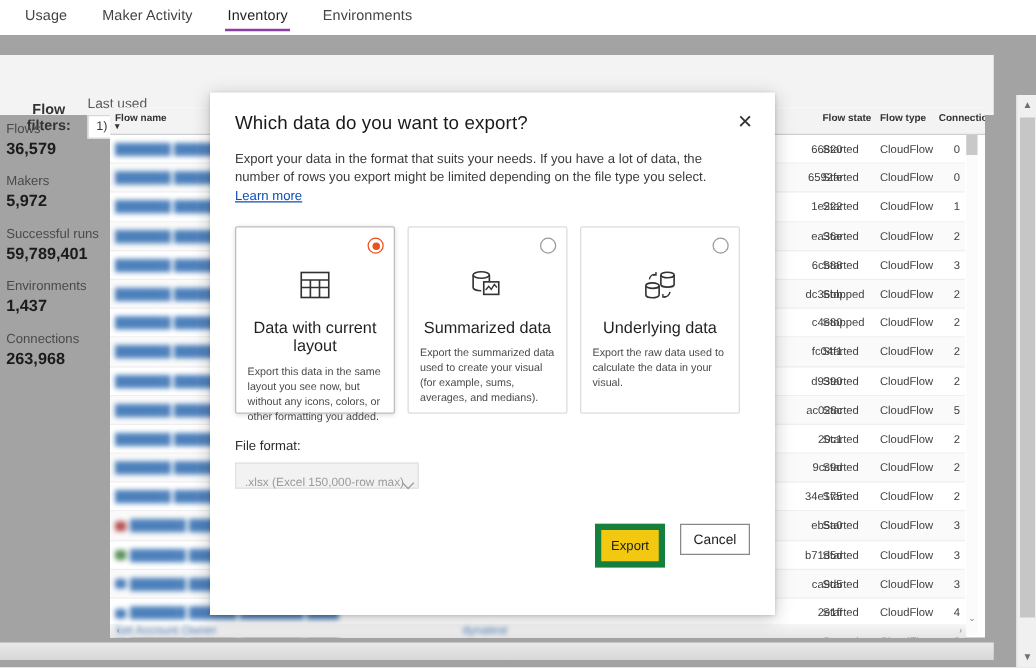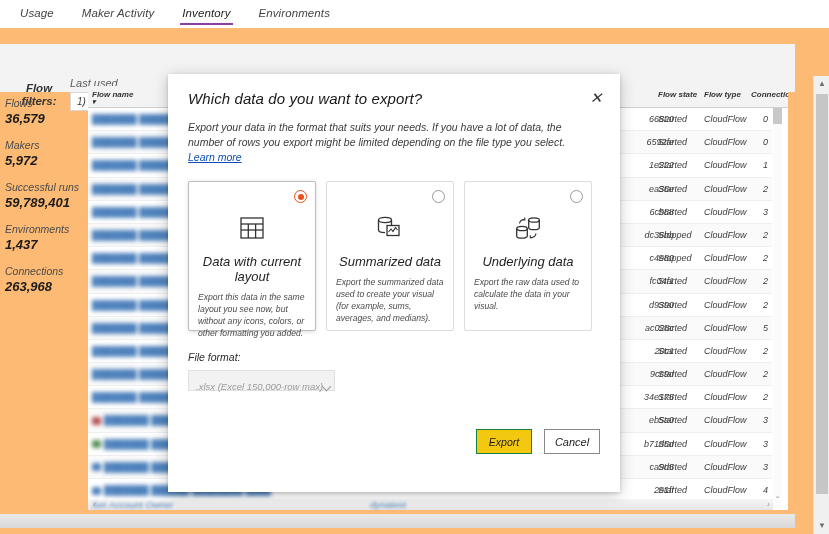--- a/index.html
+++ b/index.html
@@ -2,21 +2,21 @@
 <html><head>
 <meta charset="utf-8">
 <style>
   * { box-sizing: border-box; margin: 0; padding: 0; }
   html, body {
     width: 829px; height: 534px;
     font-family: "Liberation Sans", sans-serif;
     background: #ffffff;
     overflow: hidden;
   }
-  #root { position: relative; width: 829px; height: 534px; background: #fdba74; font-style: italic; }
+  #root { position: relative; width: 829px; height: 534px; background: #a3a3a3; }
 
   
   .tabbar {
     position: absolute; left: 0; top: 0; width: 829px; height: 28px;
     background: #ffffff; display: flex; align-items: center;
     padding-left: 6px; gap: 0px;
   }
   .tab {
     font-size: 11.5px; color: #444; padding: 3px 14px 6px 14px;
     position: relative; white-space: nowrap; letter-spacing: .1px;
@@ -184,21 +184,21 @@
   }
   .fileformat-combo .val { flex: 1; white-space: nowrap; }
   .ff-chev { width: 9px; height: 9px; position: relative; }
   .ff-chev::before {
     content: ""; position: absolute; left: 0; top: 1px; width: 6px; height: 6px;
     border-right: 1px solid #9b9b9b; border-bottom: 1px solid #9b9b9b; transform: rotate(45deg);
   }
 
   .actions { position: absolute; right: 20px; bottom: 38px; display: flex; gap: 12px; }
   .btn-export {
-    width: 56px; height: 25px; background: #f2c811; border: 1px solid #15803d;
+    width: 56px; height: 35px; background: #f2c811; border: 5px solid #15803d;
     font-size: 10.5px; color: #1d1d1d; display: flex; align-items: center; justify-content: center;
   }
   .btn-cancel {
     width: 56px; height: 25px; background: #fff; border: 1px solid #8a8886;
     font-size: 11px; color: #1d1d1d; display: flex; align-items: center; justify-content: center;
   }
 
   
   .bottomrow {
     position: absolute; left: 88px; top: 498px; width: 700px; height: 16px;

